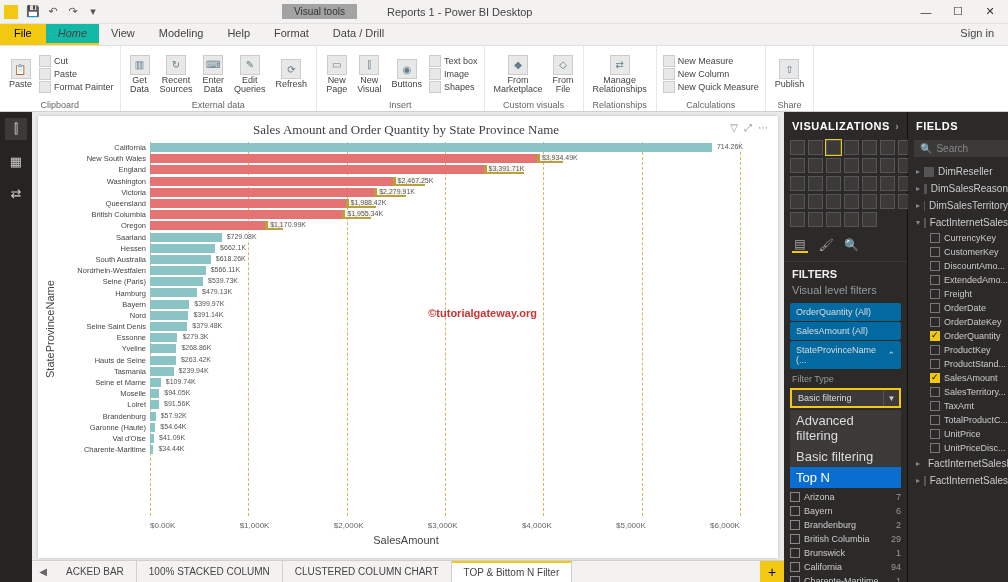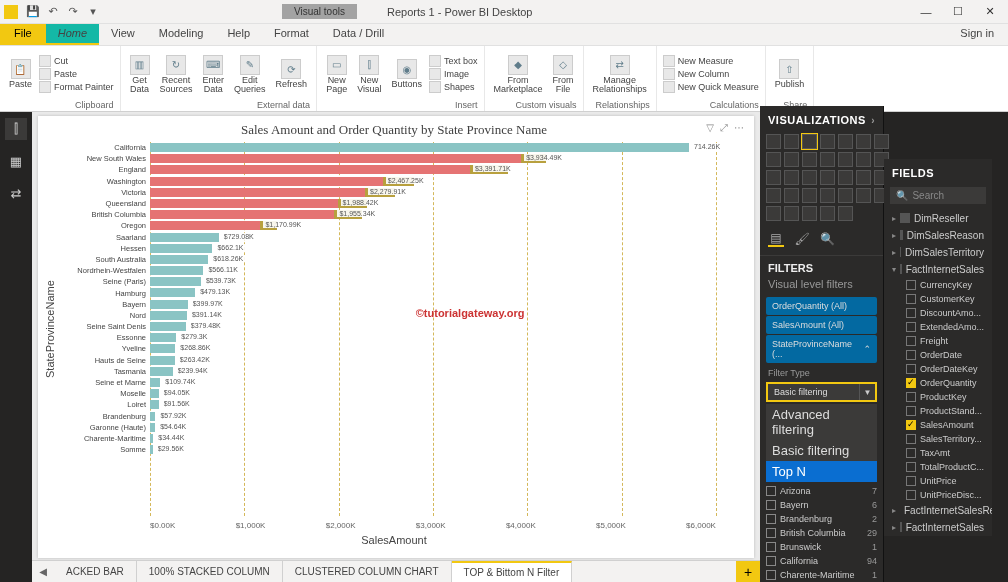--- a/index.html
+++ b/index.html
@@ -13,21 +13,21 @@
 .titlebar .wincontrols { margin-left: auto; display: flex; gap: 4px; }
 .titlebar .wincontrols span { width: 28px; height: 20px; display: flex; align-items: center; justify-content: center; cursor: pointer; font-size: 11px; }
 .menubar { height: 22px; background: #f3f2f1; display: flex; align-items: stretch; border-bottom: 1px solid #e1e1e1; }
 .menubar .file { background: #f2c811; color: #000; padding: 3px 14px; font-size: 11px; cursor: pointer; }
 .menubar .tab { padding: 3px 12px; font-size: 11px; color: #444; cursor: pointer; }
 .menubar .tab.active { border-bottom: 2px solid #f2c811; background: #14b8a6; font-style: italic; }
 .menubar .signin { margin-left: auto; padding: 3px 14px; font-size: 11px; color: #444; cursor: pointer; }
 .ribbon { height: 66px; background: #fff; border-bottom: 1px solid #d0d0d0; display: flex; }
 .ribbon .group { border-right: 1px solid #e8e8e8; padding: 2px 6px 0 6px; display: flex; flex-direction: column; }
 .ribbon .group .items { display: flex; gap: 4px; flex: 1; align-items: center; }
-.ribbon .group .label { text-align: right; font-size: 9px; color: #666; padding-bottom: 1px; }
+.ribbon .group .label { text-align: center; font-size: 9px; color: #666; padding-bottom: 1px; }
 .ribbon .btn { display: flex; flex-direction: column; align-items: center; gap: 1px; padding: 1px 3px; cursor: pointer; }
 .ribbon .btn .ico { width: 20px; height: 20px; background: #e8e8e8; border: 1px solid #ccc; display:flex;align-items:center;justify-content:center;font-size:10px;color:#607d8b; }
 .ribbon .btn .txt { font-size: 9px; color: #444; text-align: center; line-height: 1; white-space: pre; }
 .ribbon .miniitems { display:flex; flex-direction:column; gap:1px; font-size:9px; color:#444; }
 .ribbon .miniitems div { display:flex; align-items:center; gap:3px; cursor:pointer; }
 .ribbon .miniitems .mi { width:12px;height:12px;background:#e8e8e8;border:1px solid #ccc; }
 .workspace { display: flex; height: calc(582px - 24px - 22px - 66px); }
 .leftrail { width: 32px; background: #252423; display: flex; flex-direction: column; align-items: center; padding-top: 6px; gap: 10px; }
 .leftrail .railbtn { width: 22px; height: 22px; display:flex;align-items:center;justify-content:center; color:#ccc; cursor:pointer; font-size:13px; }
 .leftrail .railbtn.active { background: #3b3a39; }
@@ -49,21 +49,21 @@
 .gridlines { position:absolute; top:0; bottom:0; left:92px; right:30px; pointer-events:none; }
 .gridlines .gl { position:absolute; top:0; bottom:0; border-left:1px dashed #d4b85a; }
 .xaxis { position:absolute; left:92px; right:30px; bottom:-14px; display:flex; justify-content:space-between; font-size:8px; color:#666; }
 .xlabel { text-align:center; font-size:11px; color:#444; margin-top:18px; }
 .watermark { position:absolute; top:44%; left:52%; font-size:11px; color:#cc3333; font-weight:bold; }
 .pagetabs { position:absolute; left:0; right:0; bottom:0; height:22px; background:#f3f2f1; border-top:1px solid #d0d0d0; display:flex; align-items:stretch; }
 .pagetabs .ptab { padding:3px 12px; font-size:10px; color:#444; border-right:1px solid #d0d0d0; cursor:pointer; white-space:nowrap; display:flex;align-items:center; }
 .pagetabs .ptab.active { background:#fff; border-top:2px solid #f2c811; }
 .pagetabs .nav { width:22px; display:flex;align-items:center;justify-content:center;cursor:pointer;font-size:10px;color:#666; }
 .pagetabs .add { width:24px; display:flex;align-items:center;justify-content:center; background:#f2c811; color:#000; font-size:14px; cursor:pointer; margin-left:auto; }
-.rightpanes { width: 248px; display:flex; background:#252423;align-items:center; }
+.rightpanes { width: 224px; display:flex; background:#252423; }
 .pane { background:#2b2a29; color:#ccc; display:flex; flex-direction:column; }
 .pane.viz { width:124px; border-right:1px solid #111; }
 .pane.fields { width:108px; }
 .pane-header { padding:8px 8px; font-size:11px; font-weight:bold; letter-spacing:0.5px; color:#fff; display:flex; align-items:center; justify-content:space-between; }
 .pane-header .chev { font-size:10px; color:#999; cursor:pointer; }
 .viz-gallery { display:grid; grid-template-columns: repeat(7, 15px); gap:3px; padding:0 6px 6px 6px; }
 .viz-gallery .vg { width:15px; height:15px; background:#3b3a39; border:1px solid #555; cursor:pointer; }
 .viz-gallery .vg.sel { outline:1px solid #f2c811; }
 .viz-tools { display:flex; gap:10px; padding:4px 8px 8px 8px; border-bottom:1px solid #3b3a39; }
 .viz-tools span { width:16px;height:16px; color:#aaa; cursor:pointer; display:flex;align-items:center;justify-content:center;font-size:12px; }
@@ -503,32 +503,32 @@
               </div>
               <div class="chart-row">
                 <div class="cat">Garonne (Haute)</div>
                 <div class="bars">
                   <div class="bar teal" style="left: 0px; width: 0.910667%;">
                     <span class="val">$54.64K</span>
                   </div>
                 </div>
               </div>
               <div class="chart-row">
+                <div class="cat">Val d'Oise</div>
+                <div class="bars">
+                  <div class="bar teal" style="left: 0px; width: 0.684833%;">
+                    <span class="val">$41.09K</span>
+                  </div>
+                </div>
+              </div>
+              <div class="chart-row">
                 <div class="cat">Charente-Maritime</div>
                 <div class="bars">
                   <div class="bar teal" style="left: 0px; width: 0.574%;">
                     <span class="val">$34.44K</span>
-                  </div>
-                </div>
-              </div>
-              <div class="chart-row">
-                <div class="cat">Somme</div>
-                <div class="bars">
-                  <div class="bar teal" style="left: 0px; width: 0.492667%;">
-                    <span class="val">$29.56K</span>
                   </div>
                 </div>
               </div>
             </div>
           <div class="xaxis" id="xaxis">
               <span>$0.00K</span>
               <span>$1,000K</span>
               <span>$2,000K</span>
               <span>$3,000K</span>
               <span>$4,000K</span>

